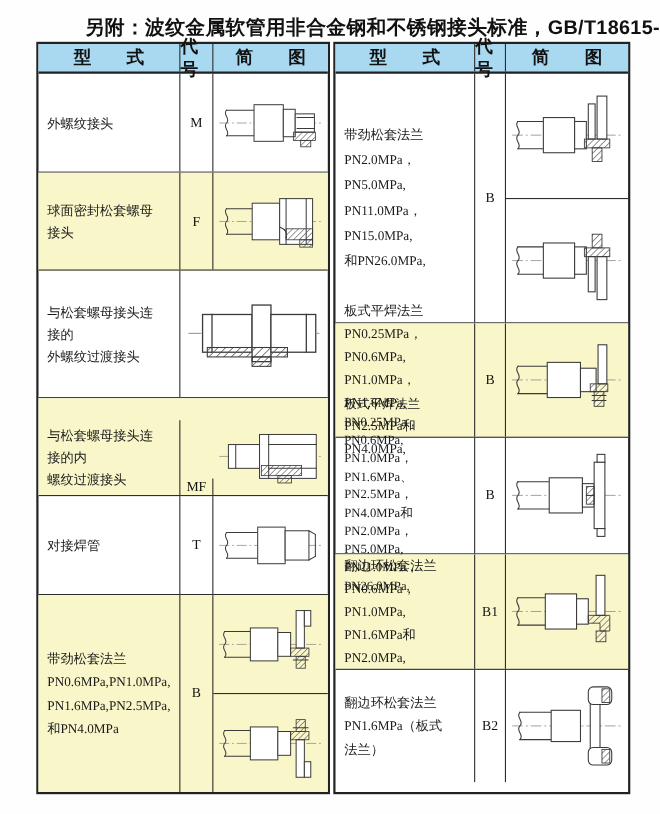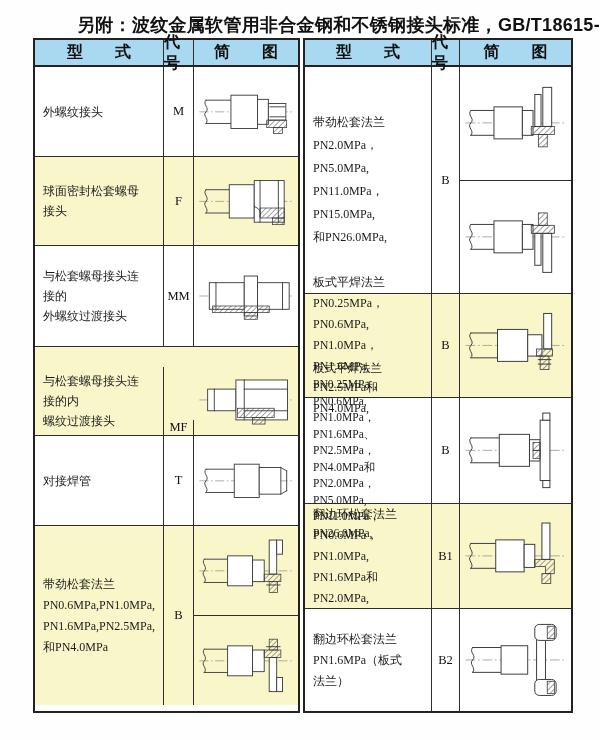--- a/index.html
+++ b/index.html
@@ -97,26 +97,25 @@
                 <line x1="77" y1="17" x2="77" y2="67" stroke="#3a3a3a" stroke-width="1.1" fill="none" stroke-linecap="square"></line>
                 <line x1="99" y1="17" x2="99" y2="67" stroke="#3a3a3a" stroke-width="1.1" fill="none" stroke-linecap="square"></line>
                 <path d="M70,48 Q80,52 77,60" stroke="#3a3a3a" stroke-width="1.1" fill="none" stroke-linecap="square"></path>
                 <rect x="77" y="50" width="29" height="12" fill="url(#h1)" stroke="#3a3a3a" stroke-width="0.9"></rect>
                 <rect x="92" y="62" width="14" height="8" fill="url(#h1)" stroke="#3a3a3a" stroke-width="0.9"></rect>
               </svg>
             </div>
         </div>
       </div>
 
-      <div class="row body" style="height:101px">
+      <div class="row body" style="height:116px">
         <div class="cell c-name">
             <span>与松套螺母接头连接的
 外螺纹过渡接头</span>
           </div>
-        <div class="cell c-code">MM</div>
         <div class="cell c-dia">
           <div class="dia">
               <svg viewBox="0 0 120 84" xmlns="http://www.w3.org/2000/svg" preserveAspectRatio="xMidYMid meet">
                 <defs>
                   <pattern id="h2" width="4.5" height="4.5" patternUnits="userSpaceOnUse" patternTransform="rotate(45)">
                     <line x1="0" y1="0" x2="0" y2="4.5" stroke="#555" stroke-width="1.3"></line>
                   </pattern>
                 </defs>
                 <line x1="4" y1="42" x2="116" y2="42" stroke="#888" stroke-width="0.8" stroke-dasharray="11 3 2 3"></line>
                 <rect x="16" y="26" width="42" height="32" stroke="#3a3a3a" stroke-width="1.1" fill="#fff"></rect>

